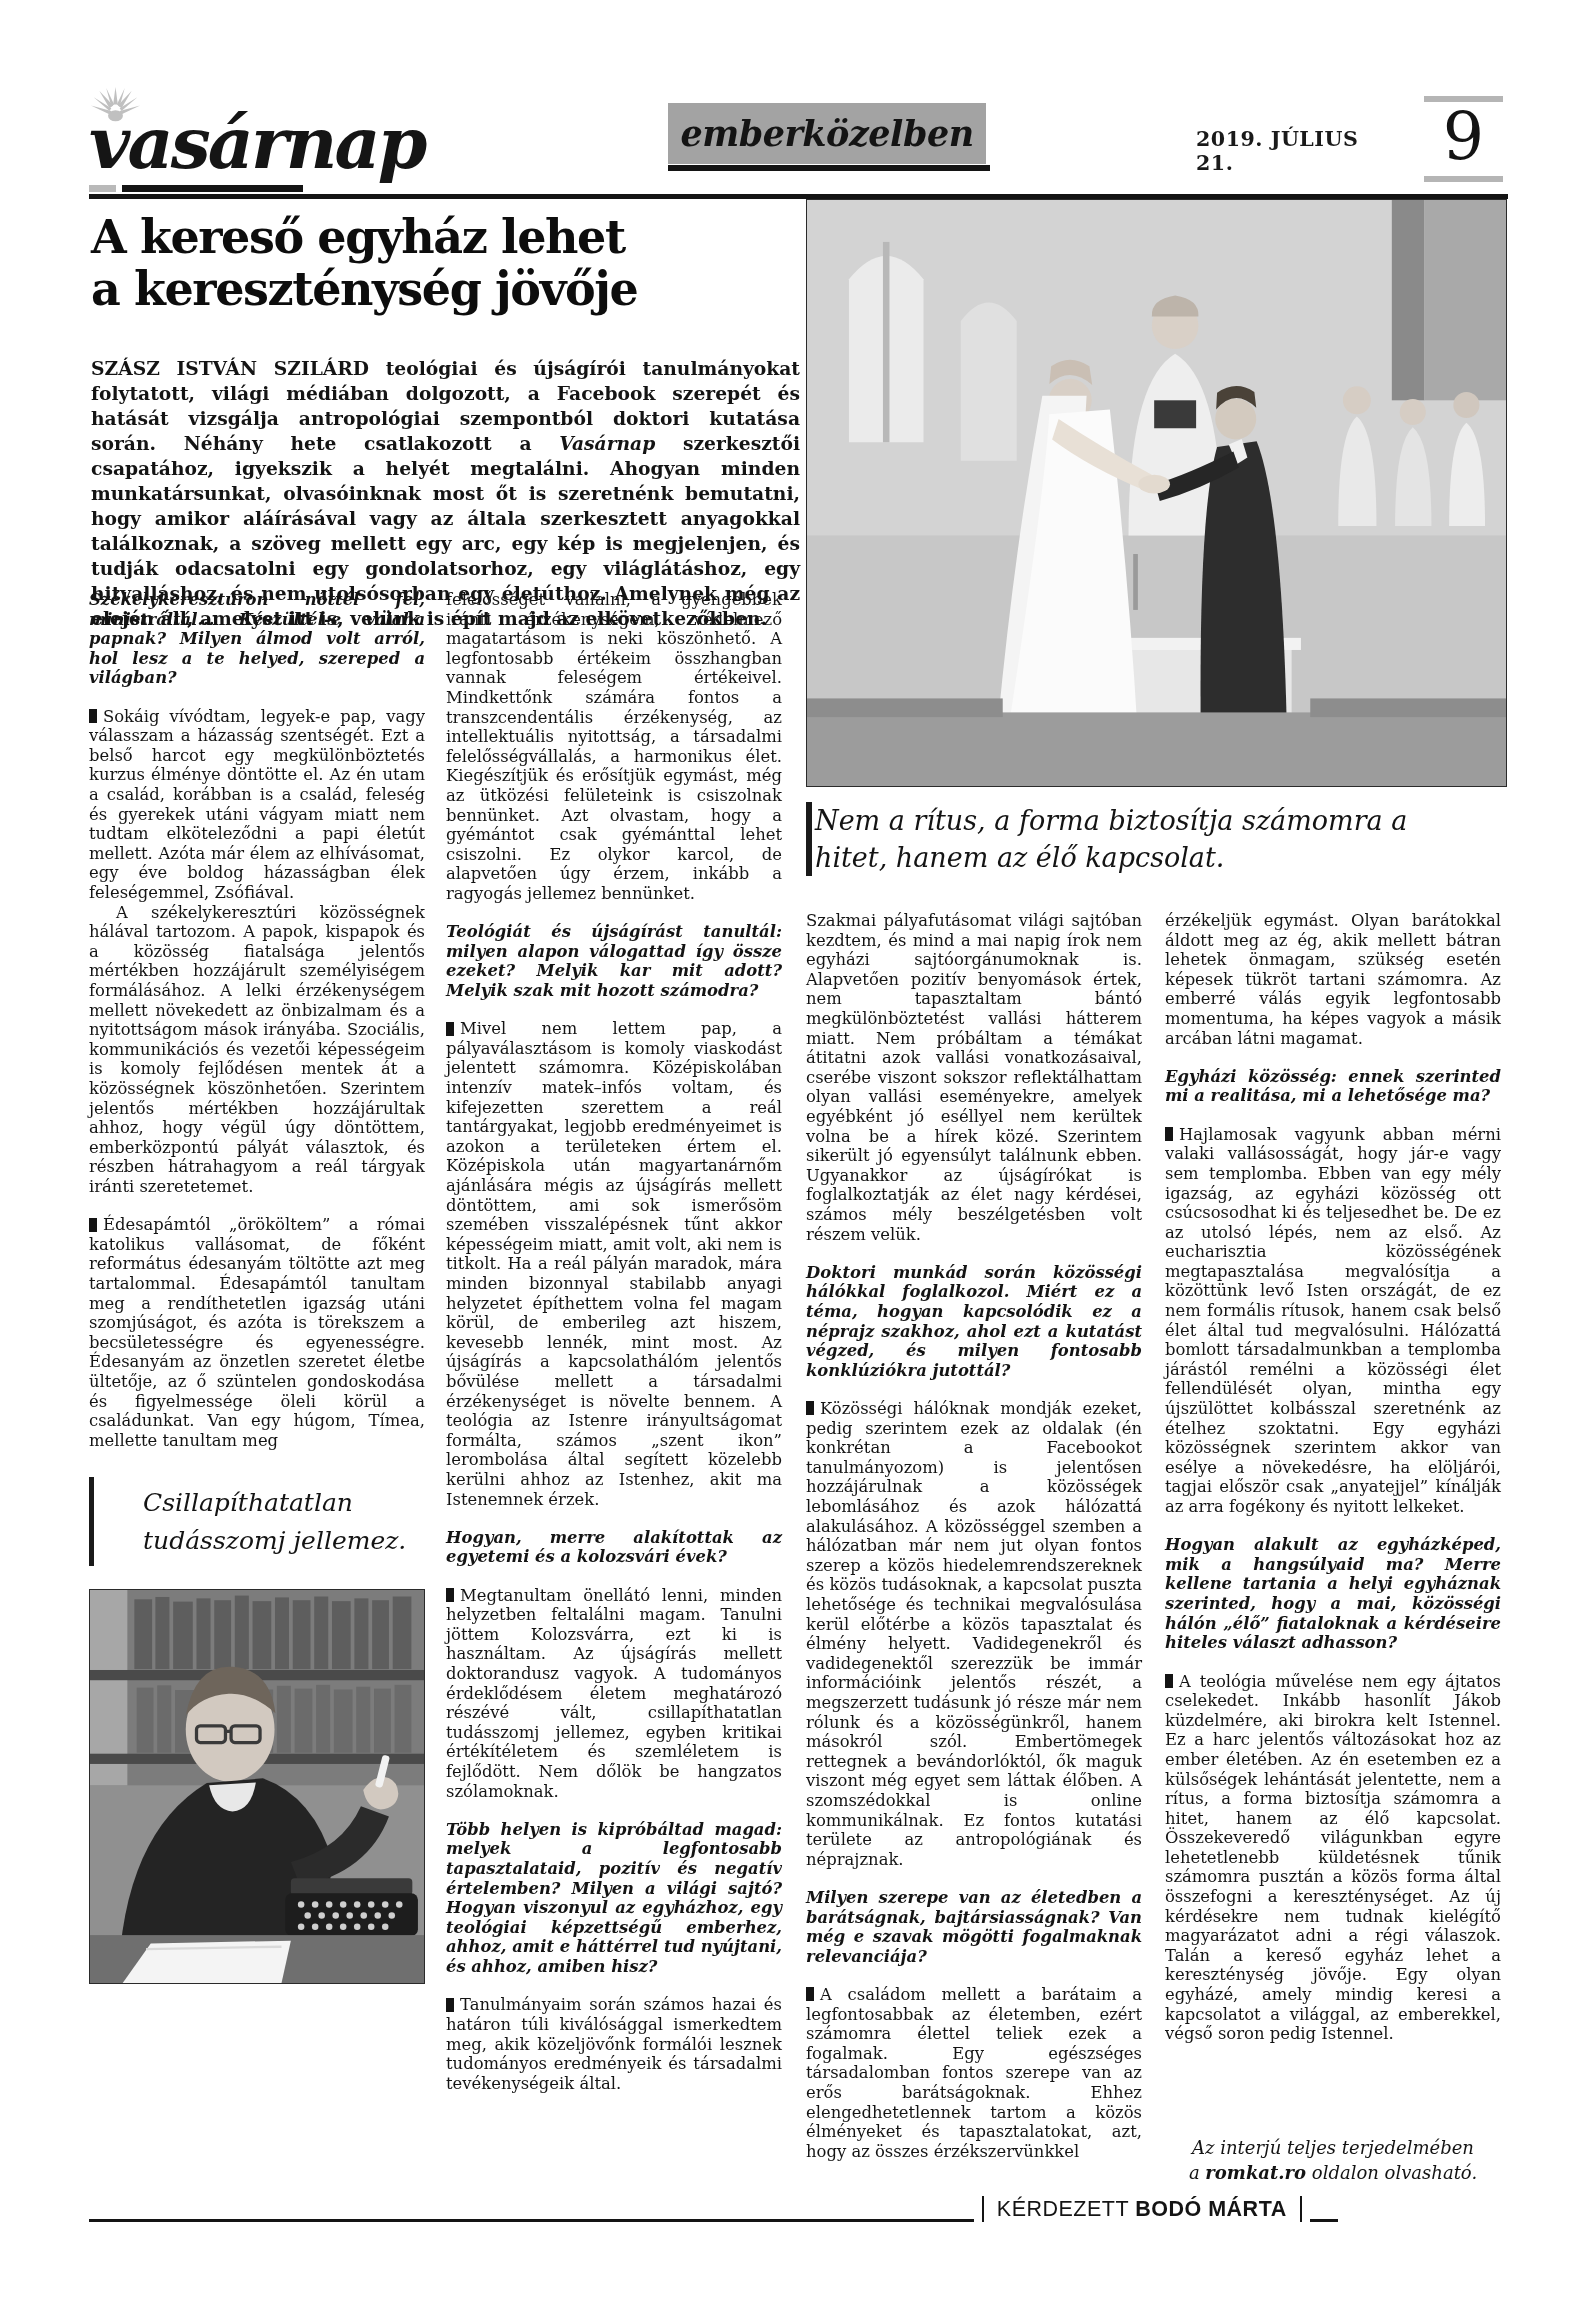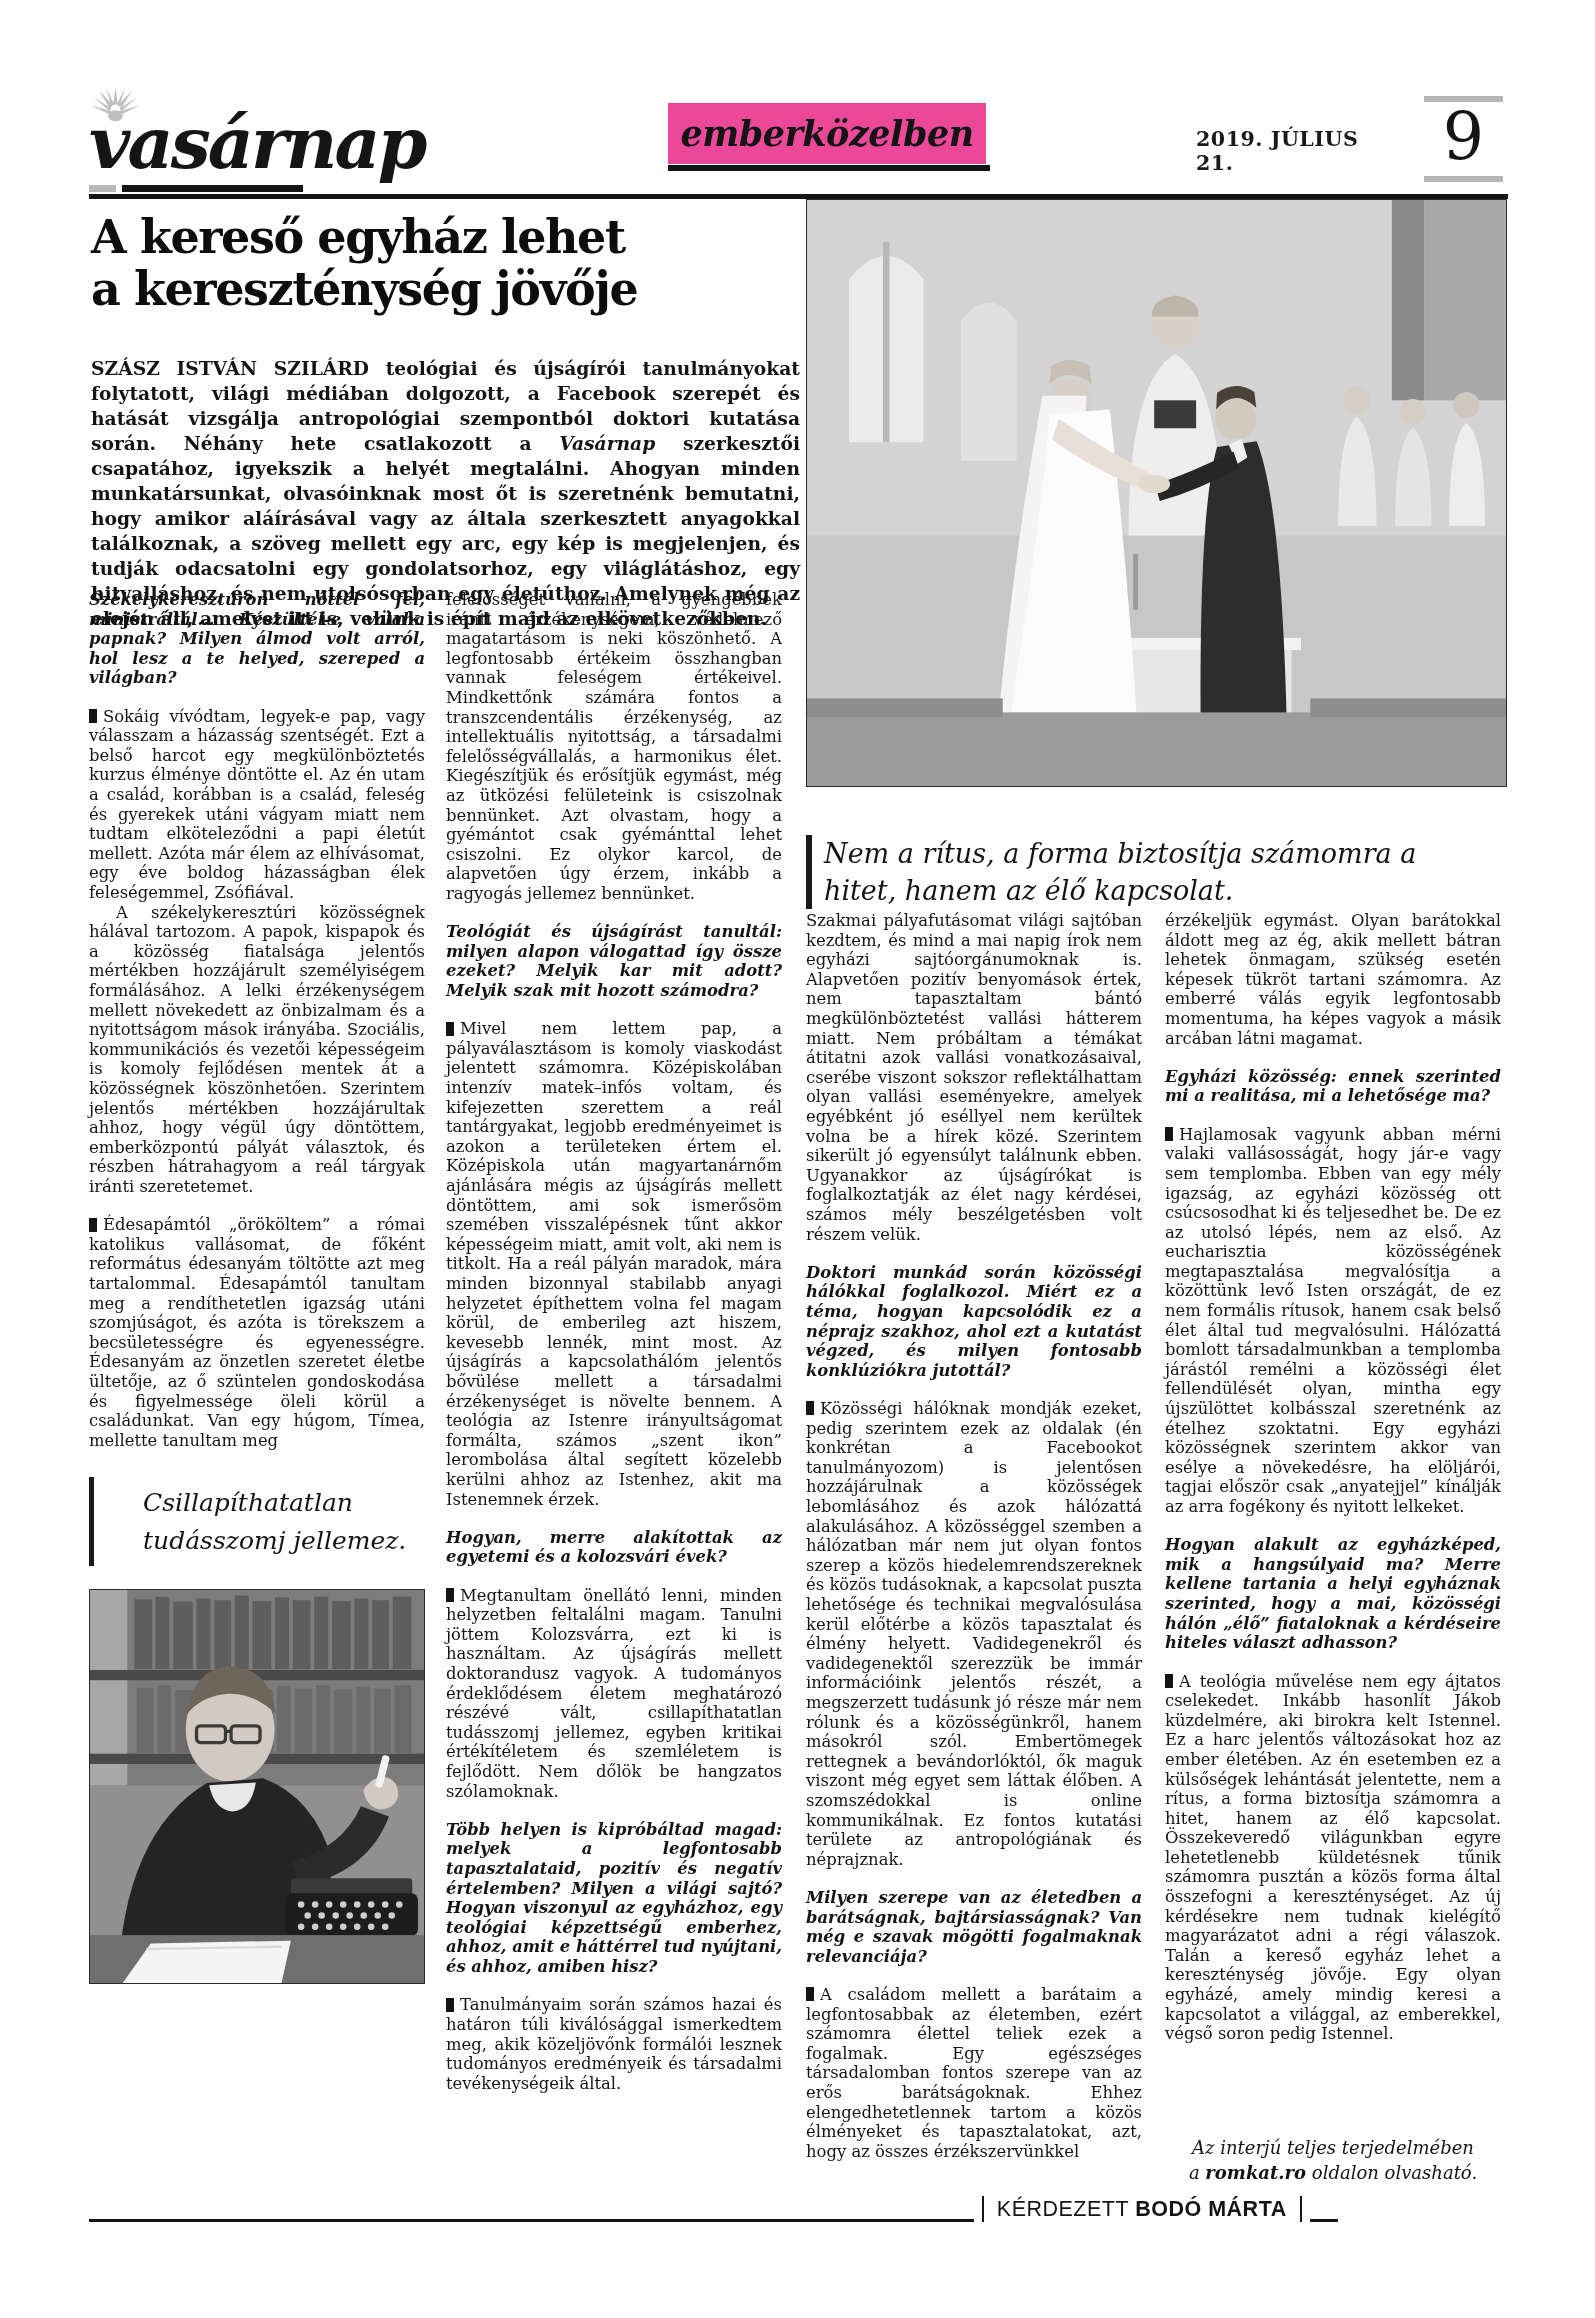--- a/index.html
+++ b/index.html
@@ -15,21 +15,21 @@
   .masthead-text {
     position:absolute; left:0; top:8.4px;
     font-style:italic; font-weight:700; font-size:71px; letter-spacing:-2.8px; color:#151515;
   }
   .masthead-underline { position:absolute; left:0; top:92px; width:215px; height:6.5px; }
   .masthead-underline .gray-seg  { position:absolute; left:0;   top:0; width:27px;  height:6.5px; background:#b9b9b9; }
   .masthead-underline .black-seg { position:absolute; left:33px; top:0; width:181px; height:6.5px; background:#141414; }
 
   .section-banner {
     position:absolute; left:668px; top:103px; width:318px; height:61px;
-    background:#ec4899; display:flex; align-items:center; justify-content:center;
+    background:#a3a3a3; display:flex; align-items:center; justify-content:center;
   }
   .section-banner span { font-style:italic; font-weight:700; font-size:35px; letter-spacing:-0.5px; color:#141414; }
   .section-banner-bar { position:absolute; left:668px; top:165px; width:322px; height:6px; background:#141414; }
 
   .date { position:absolute; left:1196px; top:127px; width:201px; 
           font-weight:700; font-size:20.6px; letter-spacing:0.5px; color:#1a1a1a; }
   .page-number-block { position:absolute; left:1424px; top:96px; width:79px; text-align:center; }
   .pn-bar { width:79px; height:6px; background:#b5b5b5; }
   .pn-bar.bottom { margin-top:4.7px; }
   .page-number { font-size:65px; line-height:69px; font-weight:400; color:#141414; }
@@ -47,22 +47,22 @@
   }
   .lead em { font-style:italic; }
 
   
   .main-photo { position:absolute; left:806px; top:199px; width:701px; height:588px;
                 border:0.9px solid #2a2a2a; overflow:hidden; }
   .main-photo svg { display:block; width:100%; height:100%; }
 
   .pull-quote {
     position:absolute; left:806px; top:802px; width:682px;
-    border-left:6px solid #1a1a1a; padding-left:12px;
-    font-style:italic; font-size:27px; line-height:37px; color:#141414;margin-top:33px;
+    border-left:6px solid #1a1a1a; padding-left:3px;
+    font-style:italic; font-size:27px; line-height:37px; color:#141414;
   }
 
   
   .col { position:absolute; width:336px; font-size:16.4px; line-height:19.6px; text-align:justify; color:#141414; }
   .col1 { left:89px;  top:590px; }
   .col2 { left:446px;  top:590px; }
   .col3 { left:806px; top:911px; }
   .col4 { left:1165px; top:911px; }
 
   .col p.q { font-weight:700; font-style:italic; margin-top:18.7px; }

